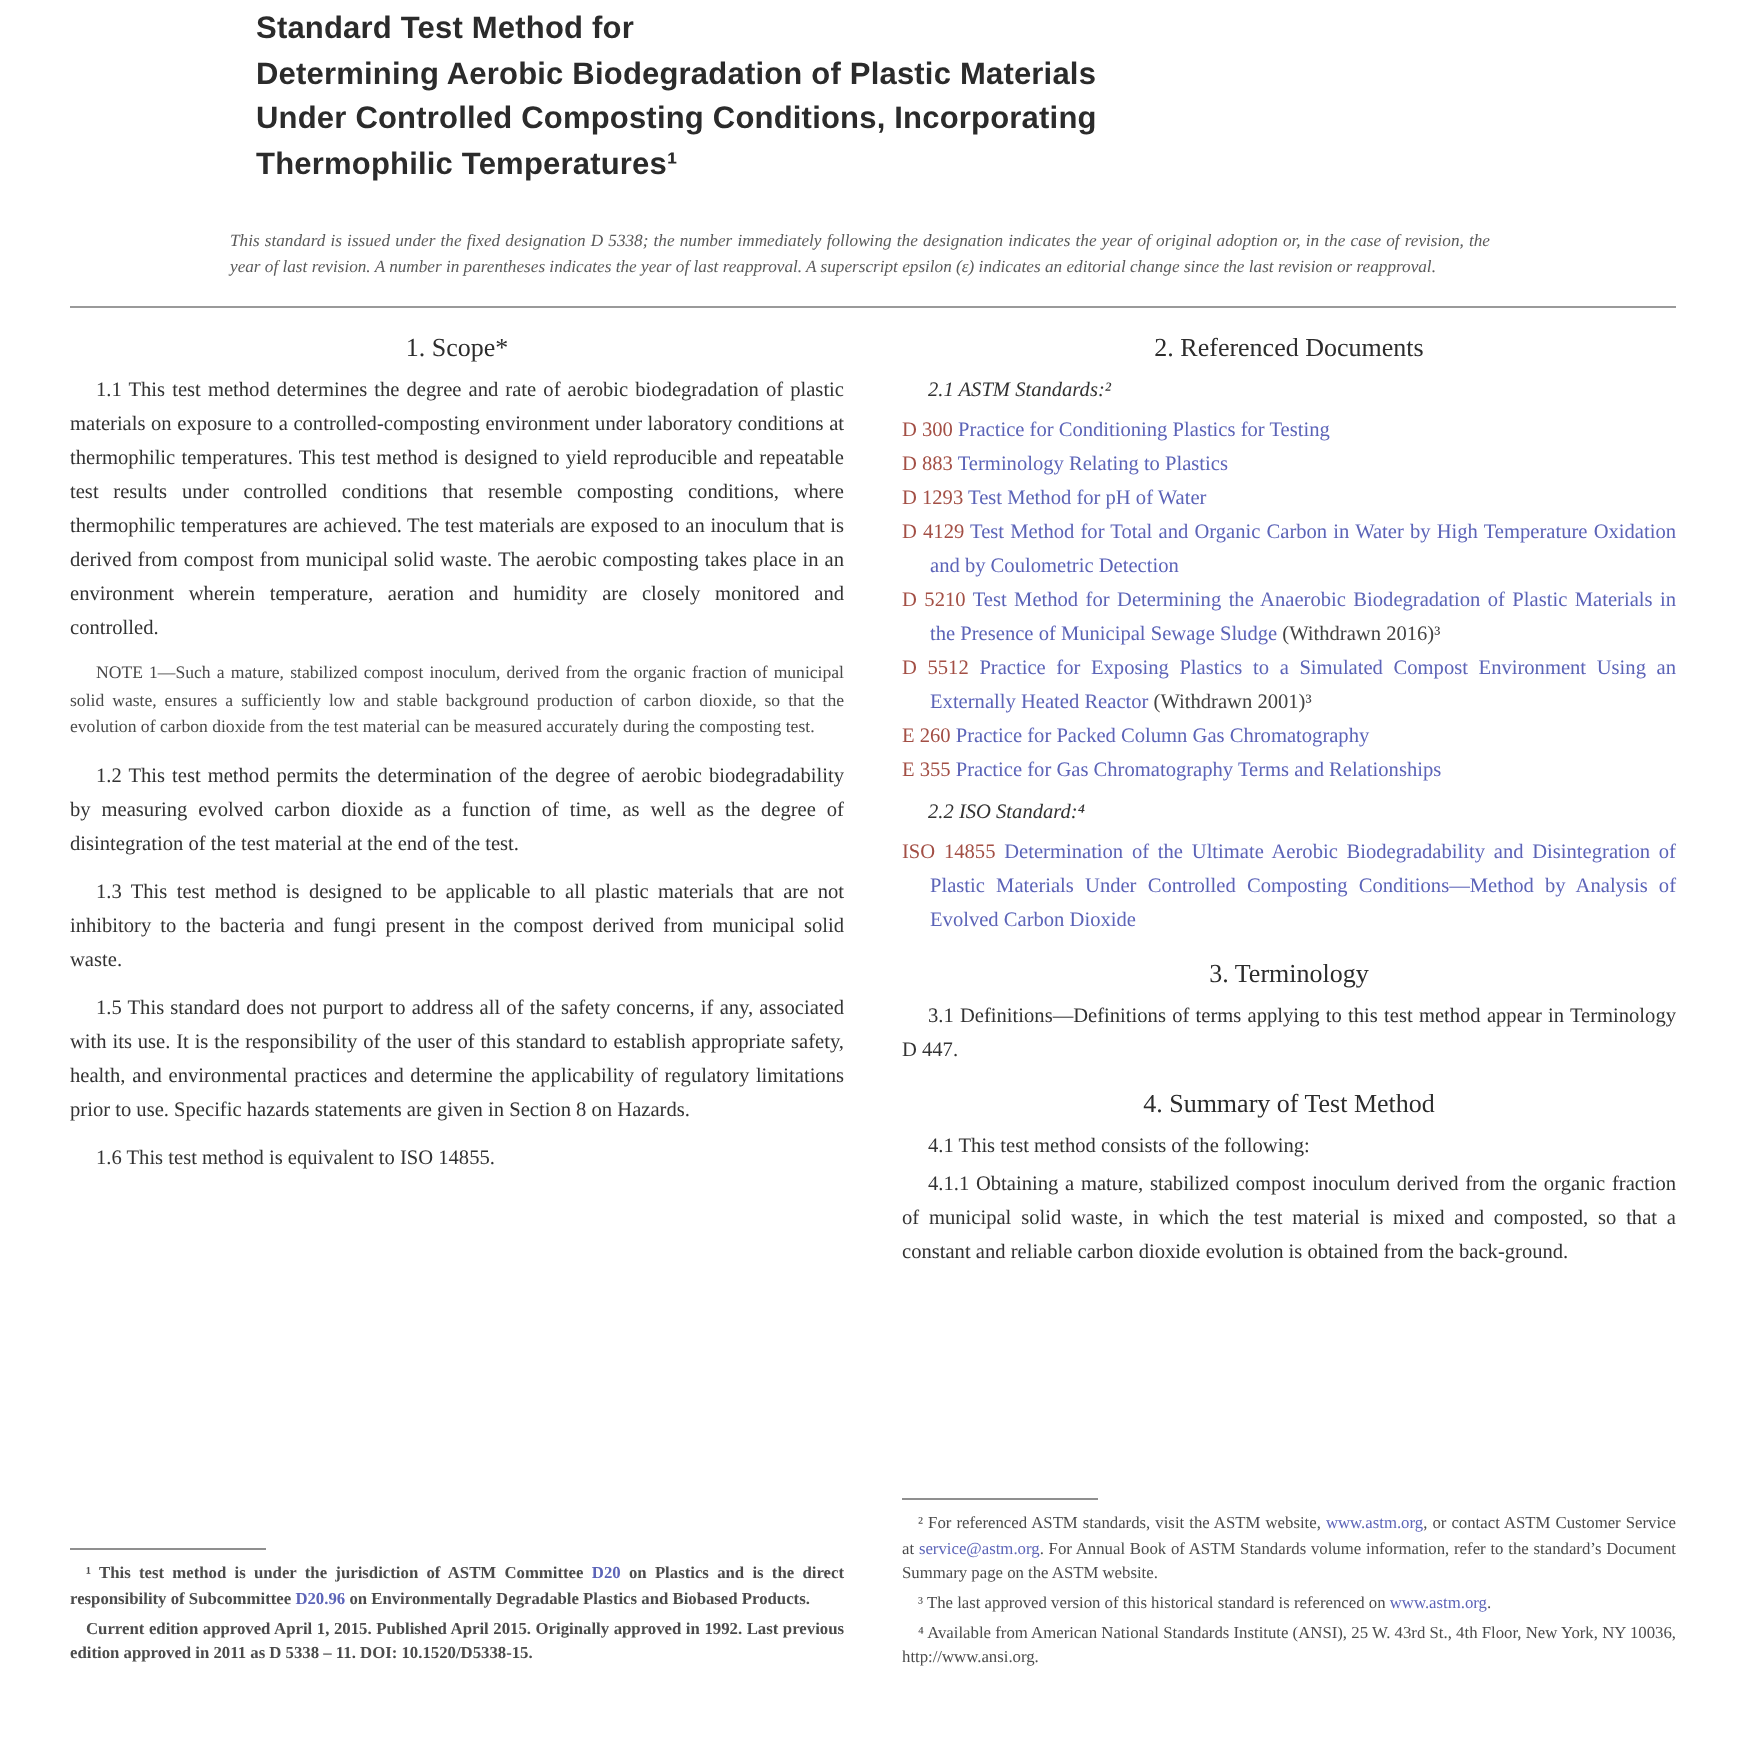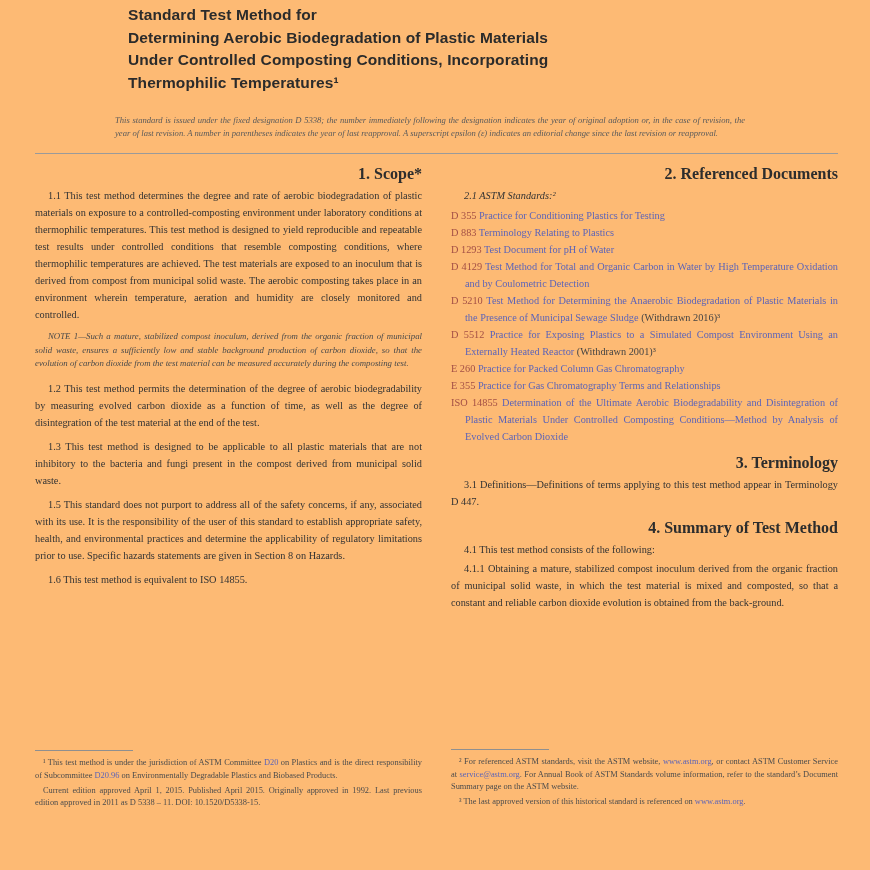--- a/index.html
+++ b/index.html
@@ -1,19 +1,19 @@
 <!DOCTYPE html>
 <html><head>
 <meta charset="utf-8">
 <style>
   html,body{margin:0;padding:0;background:#e8e8e8;}
   .page{
     position:relative;
     width:870px;height:870px;
-    background:#fdba74;
+    background:#ffffff;
     overflow:hidden;
     font-family:"Liberation Serif", serif;
     color:#333;
     box-sizing:border-box;
   }
   .title-block{
     margin:4px 0 0 128px;
     width:640px;
   }
   .title-line{
@@ -47,36 +47,35 @@
   }
   .col{
     position:relative;
     width:387px;
     height:698px;
     font-size:10.3px;
     line-height:17px;
     text-align:justify;
   }
   h2.sec{
-    font-size:16px;
+    font-size:13px;
     line-height:17px;
-    font-weight:bold;
+    font-weight:normal;
     color:#2d2d2d;
     margin:9px 0 5px 0;
-    text-align:right;
+    text-align:center;
   }
   h2.first{margin-top:3px;}
   .para{
     margin:0 0 7px 0;
     text-indent:13px;
   }
   .note{
     font-size:8.8px;
     line-height:13.4px;
-    font-style:italic;
     color:#4a4a4a;
     margin:2px 0 9px 0;
     text-indent:13px;
   }
   .subhead{
     margin:0 0 3px 0;
     text-indent:13px;
     font-style:italic;
   }
   .ref-item{
@@ -87,21 +86,21 @@
   .desig{color:#a34f45;}
   .ref-link{color:#5c64b8;cursor:pointer;}
   .ref-note{color:#444;}
   .fnblock{
     position:absolute;left:0;right:0;
     font-size:8.4px;
     line-height:12.2px;
     color:#4c4c4c;
     text-align:justify;
   }
-  .fnblock.fn-left{top:588px;}
+  .fnblock.fn-left{top:612px;font-weight:bold;}
   .fnblock.fn-right{top:587px;}
   .fn-rule{
     border:none;border-top:1px solid #8f8f8f;
     width:98px;margin:0 0 6px 0;height:0;
   }
   .fn{margin:0 0 3px 0;text-indent:8px;}
   .fn-link{color:#5c64b8;cursor:pointer;}
 </style>
 </head>
 <body>
@@ -134,39 +133,41 @@
         <hr class="fn-rule">
         <p class="fn"><span>¹ This test method is under the jurisdiction of ASTM Committee </span><span class="fn-link">D20</span><span> on Plastics and is the direct responsibility of Subcommittee </span><span class="fn-link">D20.96</span><span> on Environmentally Degradable Plastics and Biobased Products.</span></p>
         <p class="fn">Current edition approved April 1, 2015. Published April 2015. Originally approved in 1992. Last previous edition approved in 2011 as D 5338 – 11. DOI: 10.1520/D5338-15.</p>
       </div>
     </div>
 
     <div class="col">
       <h2 class="sec first">2. Referenced Documents</h2>
       <p class="subhead">2.1 ASTM Standards:²</p>
 
-      <p class="ref-item"><span class="desig">D 355</span> <span class="ref-link">Practice for Conditioning Plastics for Testing</span><span class="ref-note"></span></p>
+      <p class="ref-item"><span class="desig">D 300</span> <span class="ref-link">Practice for Conditioning Plastics for Testing</span><span class="ref-note"></span></p>
       <p class="ref-item"><span class="desig">D 883</span> <span class="ref-link">Terminology Relating to Plastics</span><span class="ref-note"></span></p>
-      <p class="ref-item"><span class="desig">D 1293</span> <span class="ref-link">Test Document for pH of Water</span><span class="ref-note"></span></p>
+      <p class="ref-item"><span class="desig">D 1293</span> <span class="ref-link">Test Method for pH of Water</span><span class="ref-note"></span></p>
       <p class="ref-item"><span class="desig">D 4129</span> <span class="ref-link">Test Method for Total and Organic Carbon in Water by High Temperature Oxidation and by Coulometric Detection</span><span class="ref-note"></span></p>
       <p class="ref-item"><span class="desig">D 5210</span> <span class="ref-link">Test Method for Determining the Anaerobic Biodegradation of Plastic Materials in the Presence of Municipal Sewage Sludge</span><span class="ref-note"> (Withdrawn 2016)³</span></p>
       <p class="ref-item"><span class="desig">D 5512</span> <span class="ref-link">Practice for Exposing Plastics to a Simulated Compost Environment Using an Externally Heated Reactor</span><span class="ref-note"> (Withdrawn 2001)³</span></p>
       <p class="ref-item"><span class="desig">E 260</span> <span class="ref-link">Practice for Packed Column Gas Chromatography</span><span class="ref-note"></span></p>
       <p class="ref-item"><span class="desig">E 355</span> <span class="ref-link">Practice for Gas Chromatography Terms and Relationships</span><span class="ref-note"></span></p>
 
+      <p class="subhead" style="margin-top:4px;">2.2 ISO Standard:⁴</p>
       <p class="ref-item"><span class="desig">ISO 14855</span> <span class="ref-link">Determination of the Ultimate Aerobic Biodegradability and Disintegration of Plastic Materials Under Controlled Composting Conditions—Method by Analysis of Evolved Carbon Dioxide</span></p>
 
       <h2 class="sec">3. Terminology</h2>
       <p class="para">3.1 Definitions—Definitions of terms applying to this test method appear in Terminology D 447.</p>
 
       <h2 class="sec">4. Summary of Test Method</h2>
       <p class="para" style="margin-bottom:2px;">4.1 This test method consists of the following:</p>
       <p class="para">4.1.1 Obtaining a mature, stabilized compost inoculum derived from the organic fraction of municipal solid waste, in which the test material is mixed and composted, so that a constant and reliable carbon dioxide evolution is obtained from the back-ground.</p>
 
       <div class="fnblock fn-right">
         <hr class="fn-rule">
         <p class="fn"><span>² For referenced ASTM standards, visit the ASTM website, </span><span class="fn-link">www.astm.org</span><span>, or contact ASTM Customer Service at </span><span class="fn-link">service@astm.org</span><span>. For Annual Book of ASTM Standards volume information, refer to the standard’s Document Summary page on the ASTM website.</span></p>
         <p class="fn"><span>³ The last approved version of this historical standard is referenced on </span><span class="fn-link">www.astm.org</span><span>.</span></p>
+        <p class="fn">⁴ Available from American National Standards Institute (ANSI), 25 W. 43rd St., 4th Floor, New York, NY 10036, http://www.ansi.org.</p>
       </div>
     </div>
 
   </div>
 </div>
 
 </body></html>

